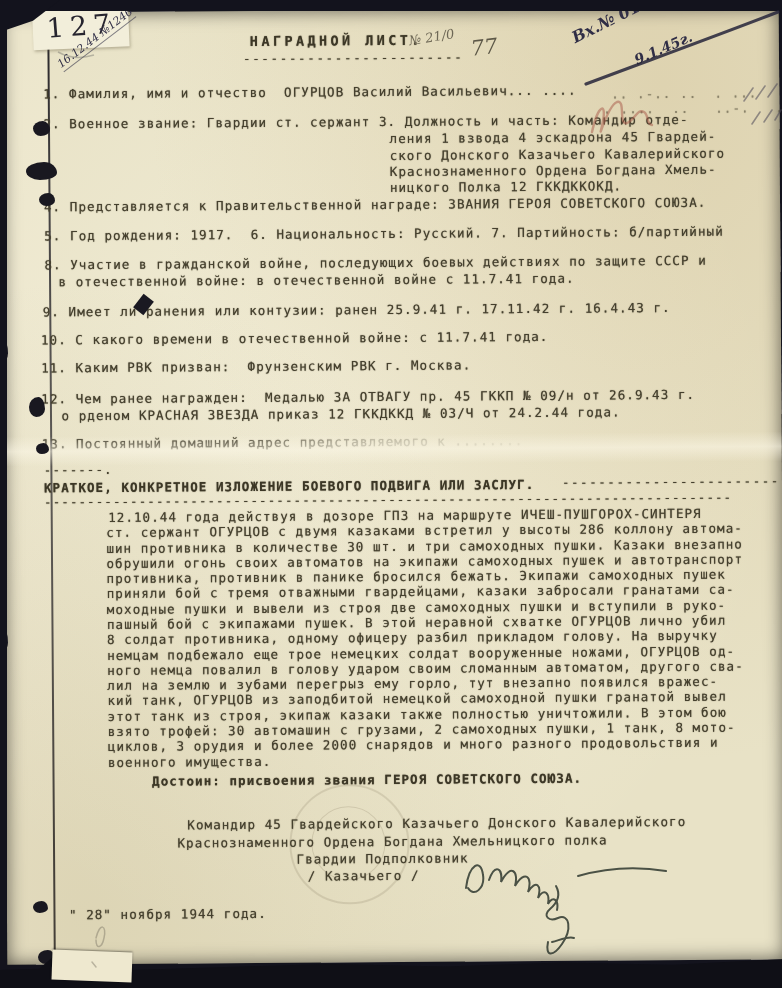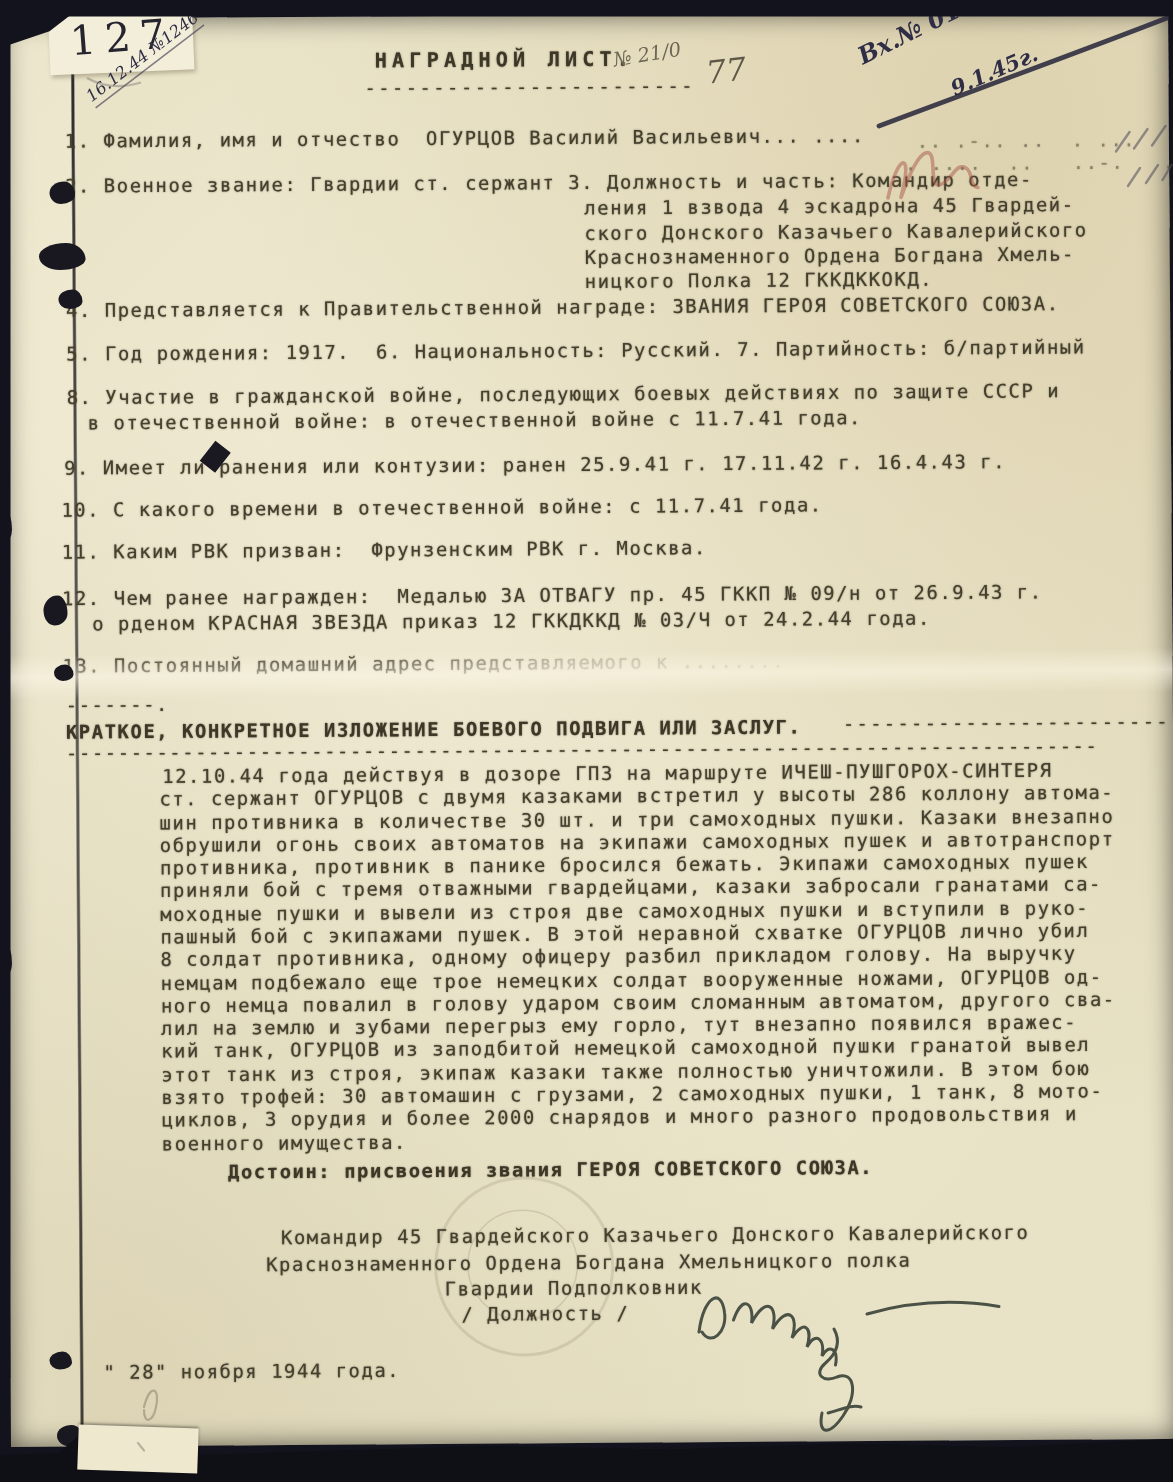--- a/index.html
+++ b/index.html
@@ -109,21 +109,21 @@
 
     <div class="typed t-bold" style="left:150px;top:772px;">Достоин: присвоения звания ГЕРОЯ СОВЕТСКОГО СОЮЗА.</div>
 
     <div class="stamp">
       <div class="stamp-inner"></div>
     </div>
 
     <div class="typed" style="left:185px;top:816px;">Командир 45 Гвардейского Казачьего Донского Кавалерийского</div>
     <div class="typed" style="left:175px;top:834px;">Краснознаменного Ордена Богдана Хмельницкого полка</div>
     <div class="typed" style="left:294px;top:851px;">Гвардии Подполковник</div>
-    <div class="typed" style="left:305px;top:868px;">/ Должность /</div>
+    <div class="typed" style="left:305px;top:868px;">/ Казачьего /</div>
 
     <div class="typed" style="left:66px;top:905px;">" 28" ноября 1944 года.</div>
   </div>
 
   <div class="blot" style="left:33px;top:121px;width:17px;height:15px;"></div>
   <div class="blot" style="left:26px;top:162px;width:31px;height:18px;"></div>
   <div class="blot" style="left:39px;top:193px;width:16px;height:13px;"></div>
   <div class="blot" style="left:-3px;top:340px;width:11px;height:22px;"></div>
   <div class="blot" style="left:29px;top:397px;width:16px;height:20px;"></div>
   <div class="blot" style="left:36px;top:443px;width:13px;height:11px;"></div>

